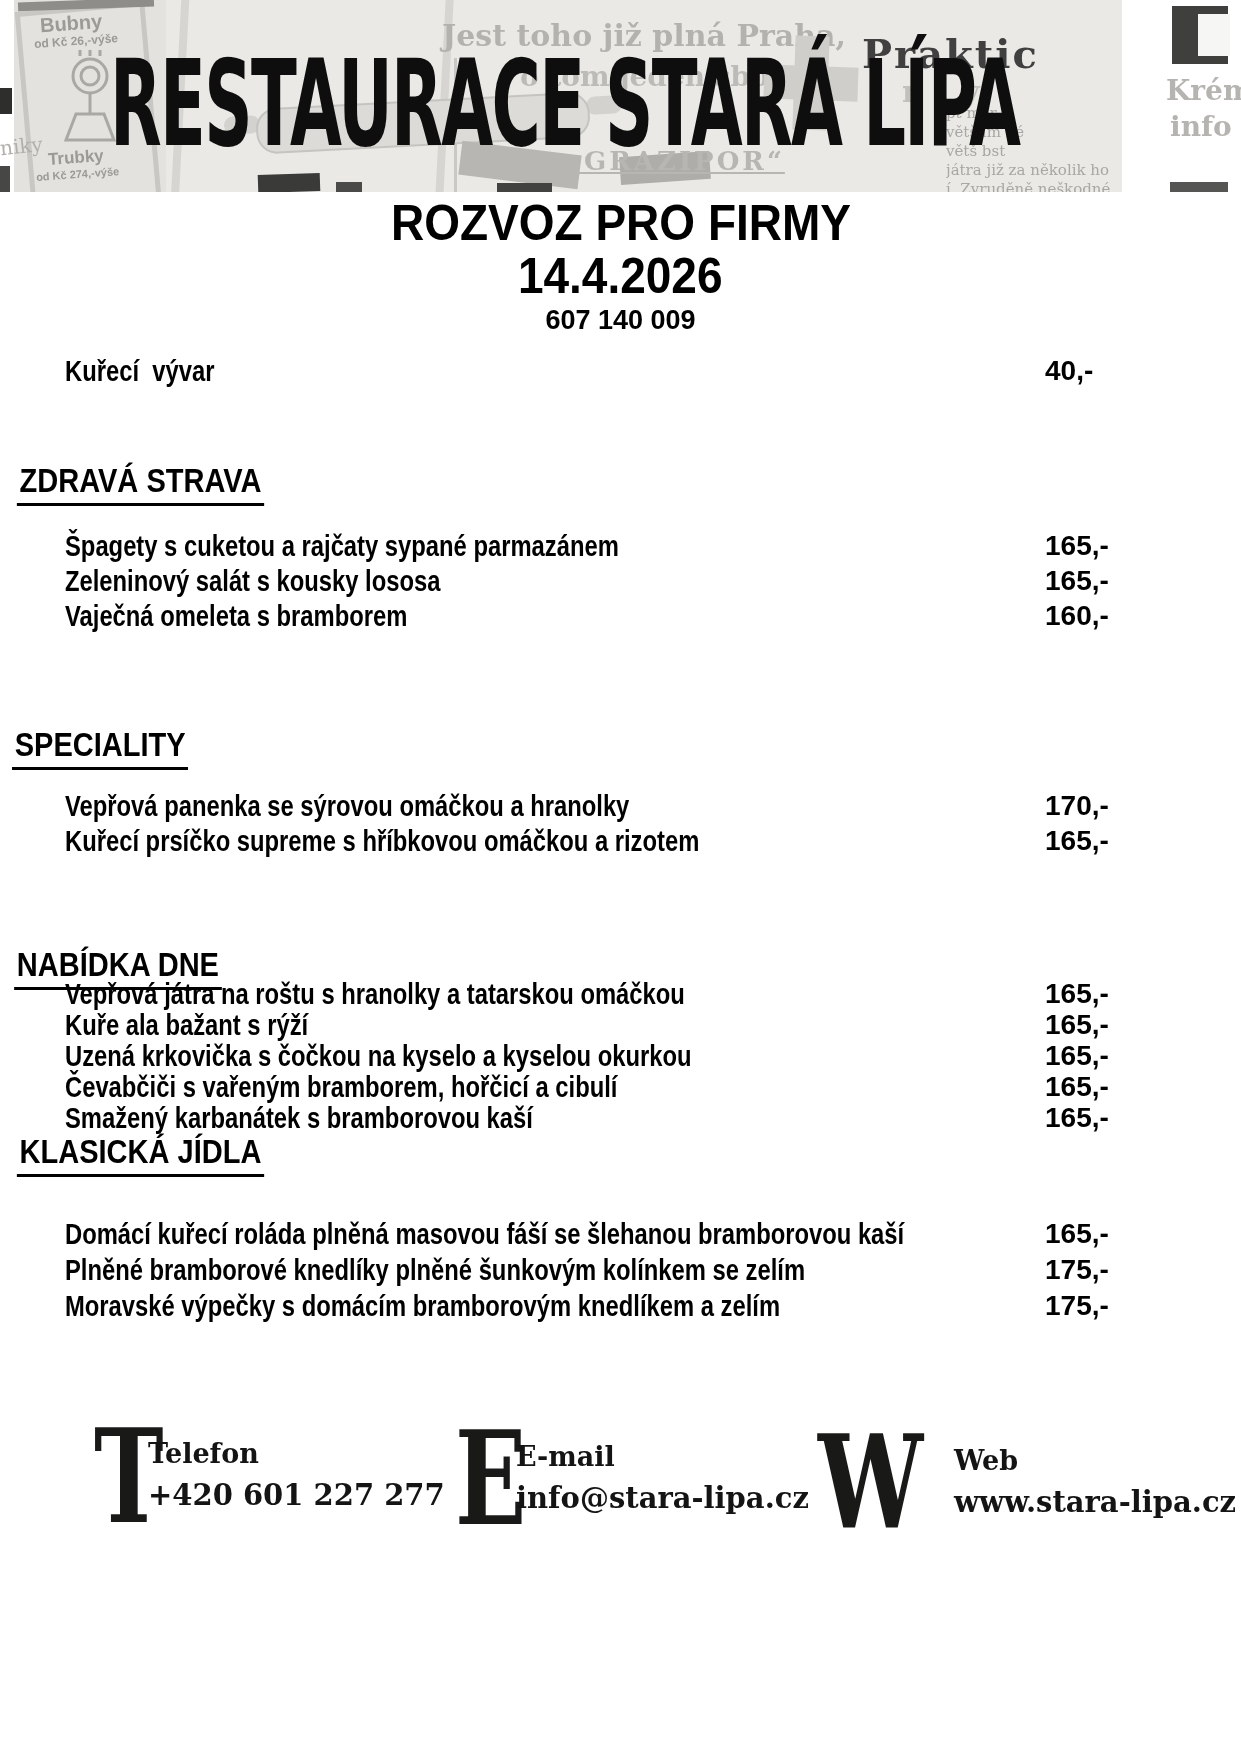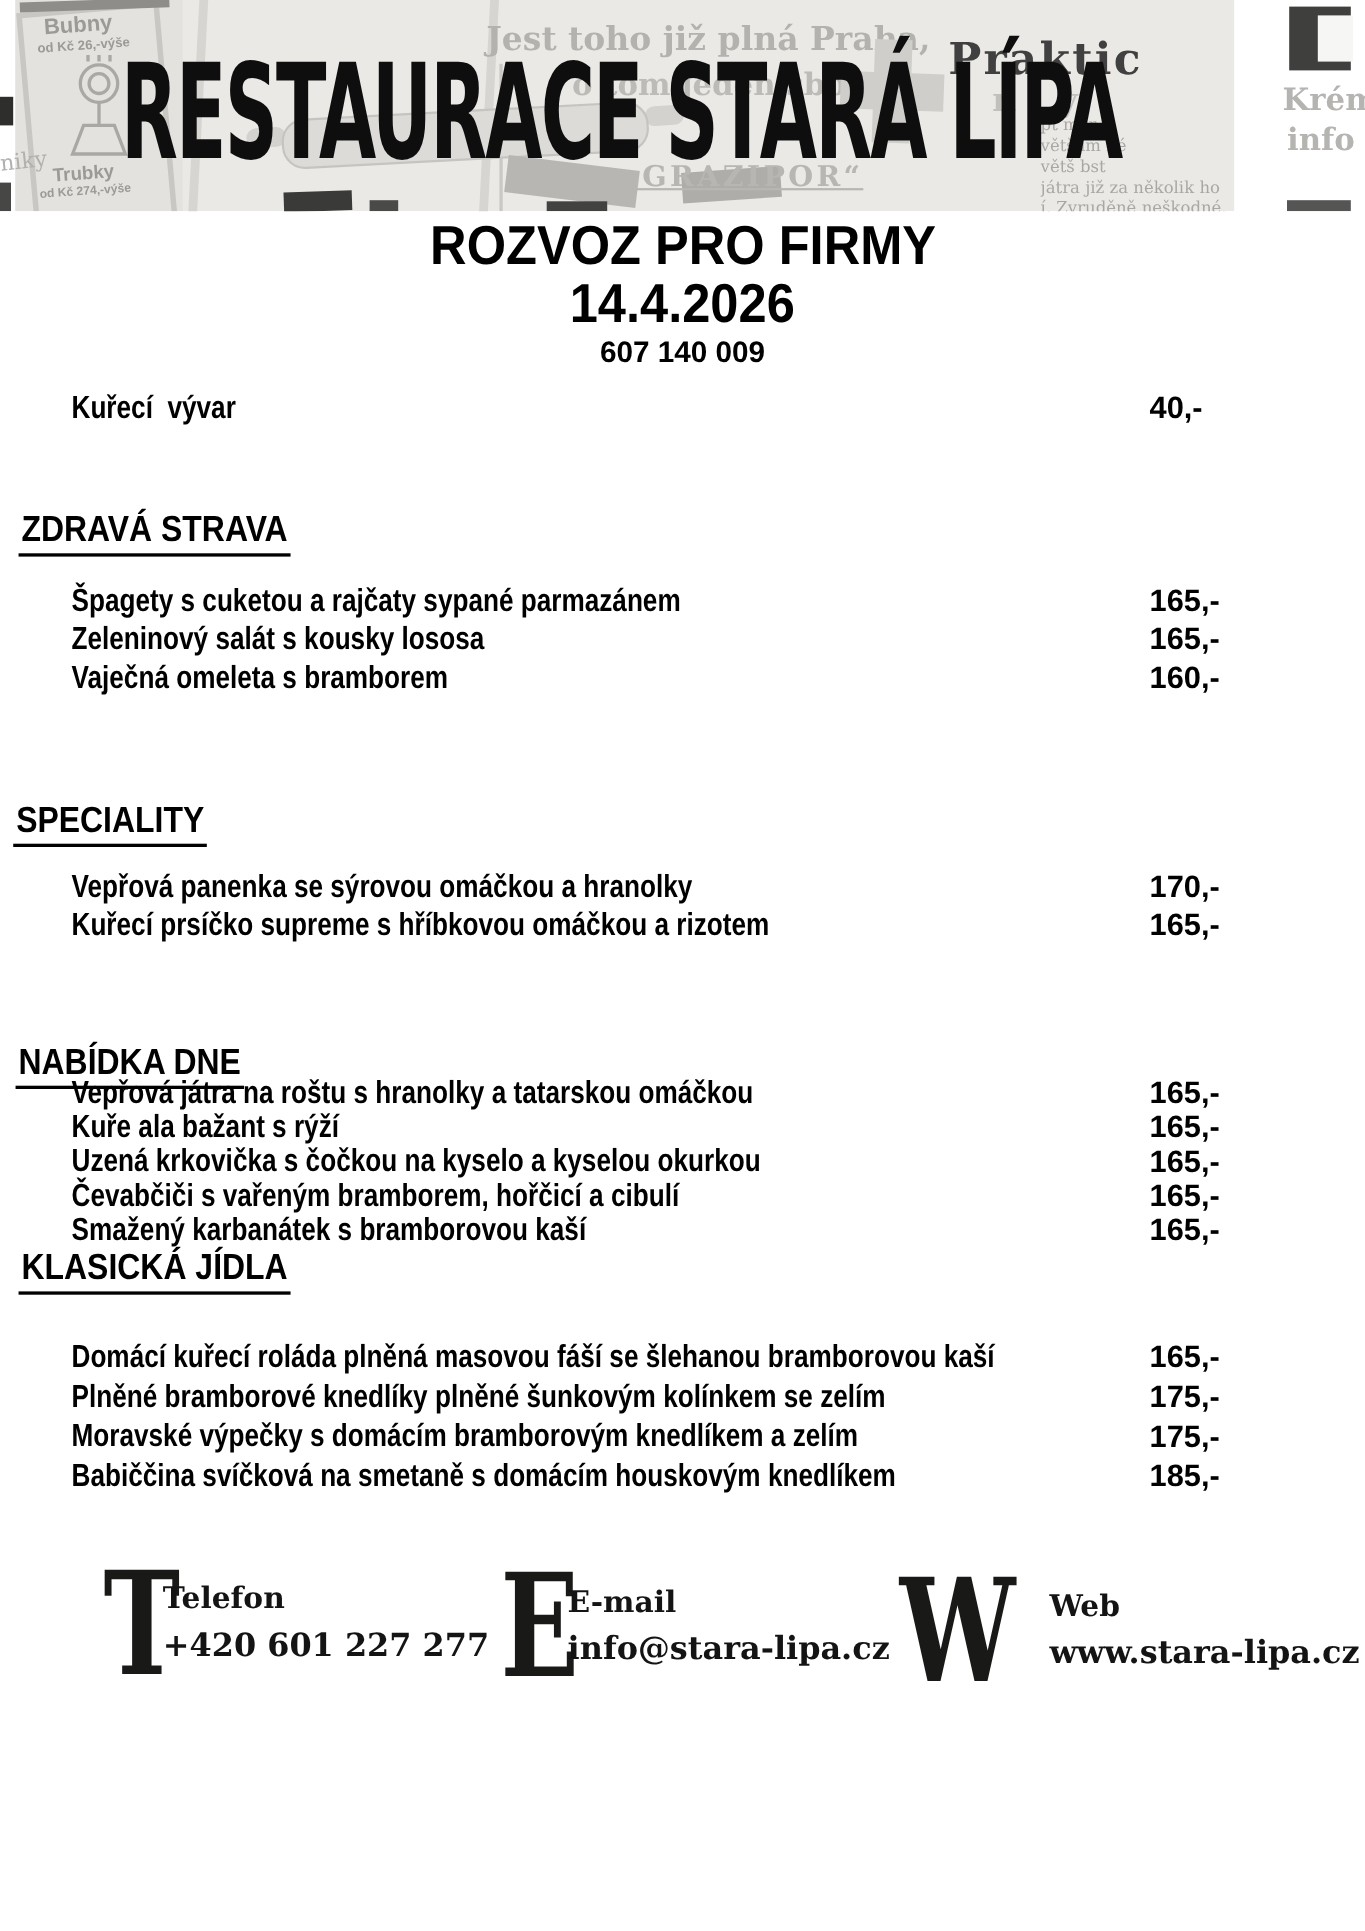--- a/index.html
+++ b/index.html
@@ -216,24 +216,20 @@
         <span class="item-price">165,-</span>
       </div>
       <div class="menu-row">
         <span class="item-name">Plněné bramborové knedlíky plněné šunkovým kolínkem se zelím</span>
         <span class="item-price">175,-</span>
       </div>
       <div class="menu-row">
         <span class="item-name">Moravské výpečky s domácím bramborovým knedlíkem a zelím</span>
         <span class="item-price">175,-</span>
       </div>
-      <div class="menu-row">
-        <span class="item-name">Babiččina svíčková na smetaně s domácím houskovým knedlíkem</span>
-        <span class="item-price">185,-</span>
-      </div>
     </div>
   </main>
 
   <footer>
     <div class="big-letter bl-t">T</div>
     <div class="contact ct-t">
       <div class="ct-label">Telefon</div>
       <div class="ct-value">+420 601 227 277</div>
     </div>
     <div class="big-letter bl-e">E</div>

